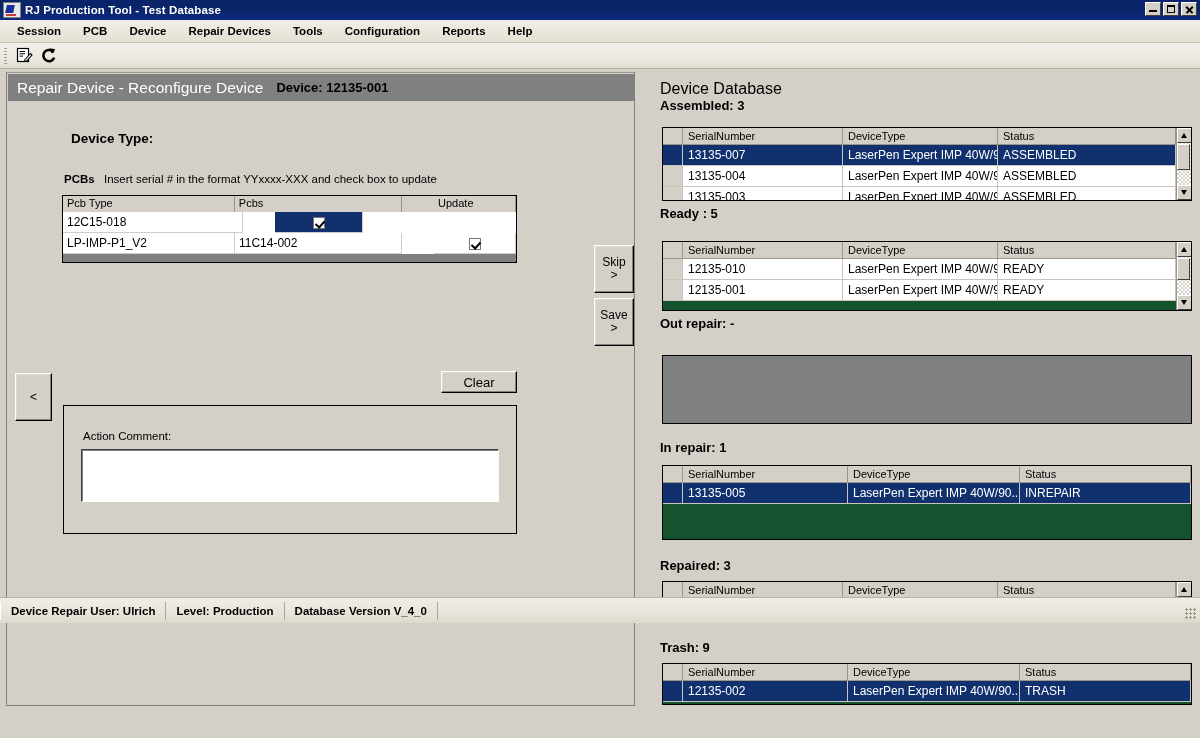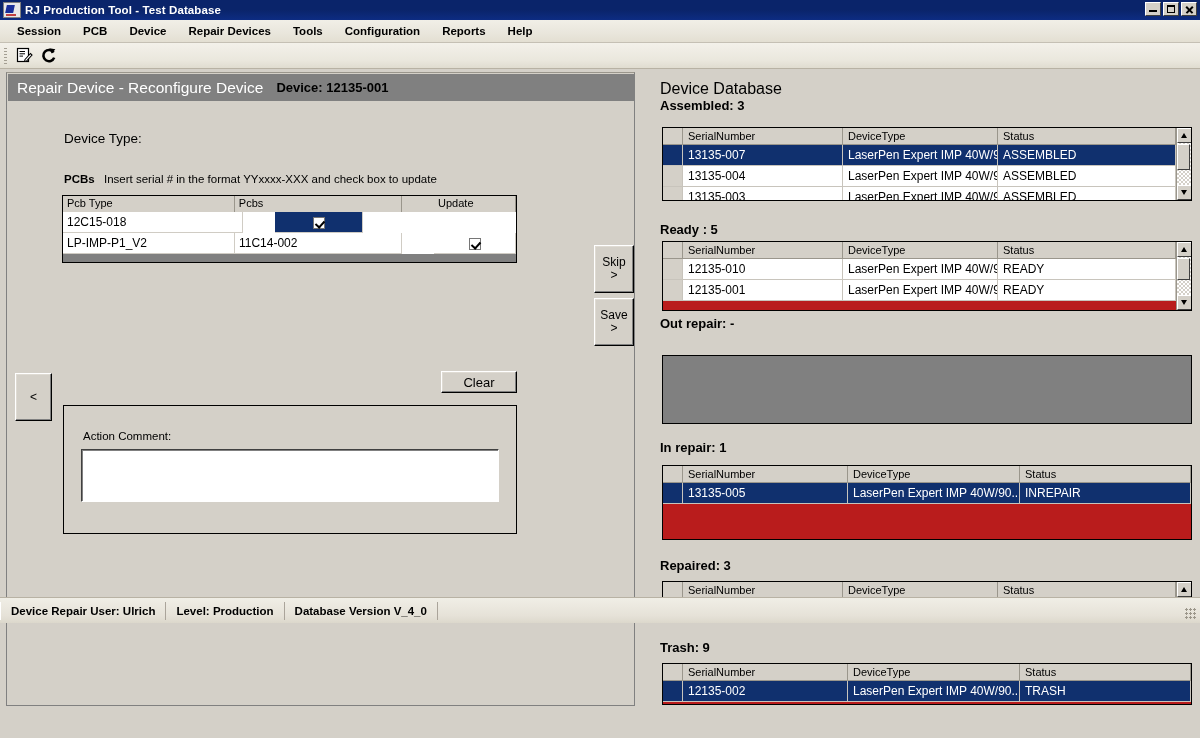--- a/index.html
+++ b/index.html
@@ -124,22 +124,22 @@
     box-sizing: border-box;
   }
   .panelheader .ph-title {
     color: #ffffff; font-size: 15.5px; margin-left: 9px; white-space: nowrap;
   }
   .panelheader .ph-device {
     color: #000000; font-size: 13px; font-weight: bold; margin-left: 13px; white-space: nowrap;
   }
 
   .devtype-label {
-    position: absolute; left: 57px; top: 58px;
-    font-size: 13.5px; font-weight: normal;
+    position: absolute; left: 64px; top: 58px;
+    font-size: 13.5px; font-weight: bold;
   }
   .pcbs-label {
     position: absolute; left: 57px; top: 100px;
     font-size: 11.5px; font-weight: bold;
   }
   .pcbs-hint {
     position: absolute; left: 97px; top: 100px;
     font-size: 11.5px; font-weight: normal;
     white-space: nowrap;
   }
@@ -248,21 +248,21 @@
     font-size: 16px;
   }
   .sectitle {
     position: absolute; font-size: 13px; font-weight: bold;
     white-space: nowrap;
   }
 
   
   .dbgrid {
     position: absolute;
-    background: #b91c1c;
+    background: #14532d;
     border: 1px solid #000;
     box-sizing: border-box;
     overflow: hidden;
   }
   .dbgrid .ghead { display: flex; height: 17px; }
   .dbgrid .ghead .gc {
     background: #d4d0c8;
     font-size: 11px;
     padding: 2px 0 0 5px;
     border-right: 1px solid #9a968c;
@@ -501,21 +501,21 @@
             <i></i>
           </div>
         <div class="track"></div>
         <div class="thumb" style="top:16px; height:26px;"></div>
         <div class="sbtn down">
             <i></i>
           </div>
       </div>
     </div>
 
-    <div class="sectitle" style="left:16px; top:152px;">Ready : 5</div>
+    <div class="sectitle" style="left:16px; top:136px;">Ready : 5</div>
     <div class="dbgrid" style="left:18px; top:171px; width:530px; height:70px;">
       <div class="ghead">
         <div class="gc rowhdr"></div>
         <div class="gc c-serial">SerialNumber</div>
         <div class="gc c-type">DeviceType</div>
         <div class="gc c-status">Status</div>
       </div>
       <div class="grow">
         <div class="gc rowhdr"></div>
         <div class="gc c-serial">12135-010</div>

